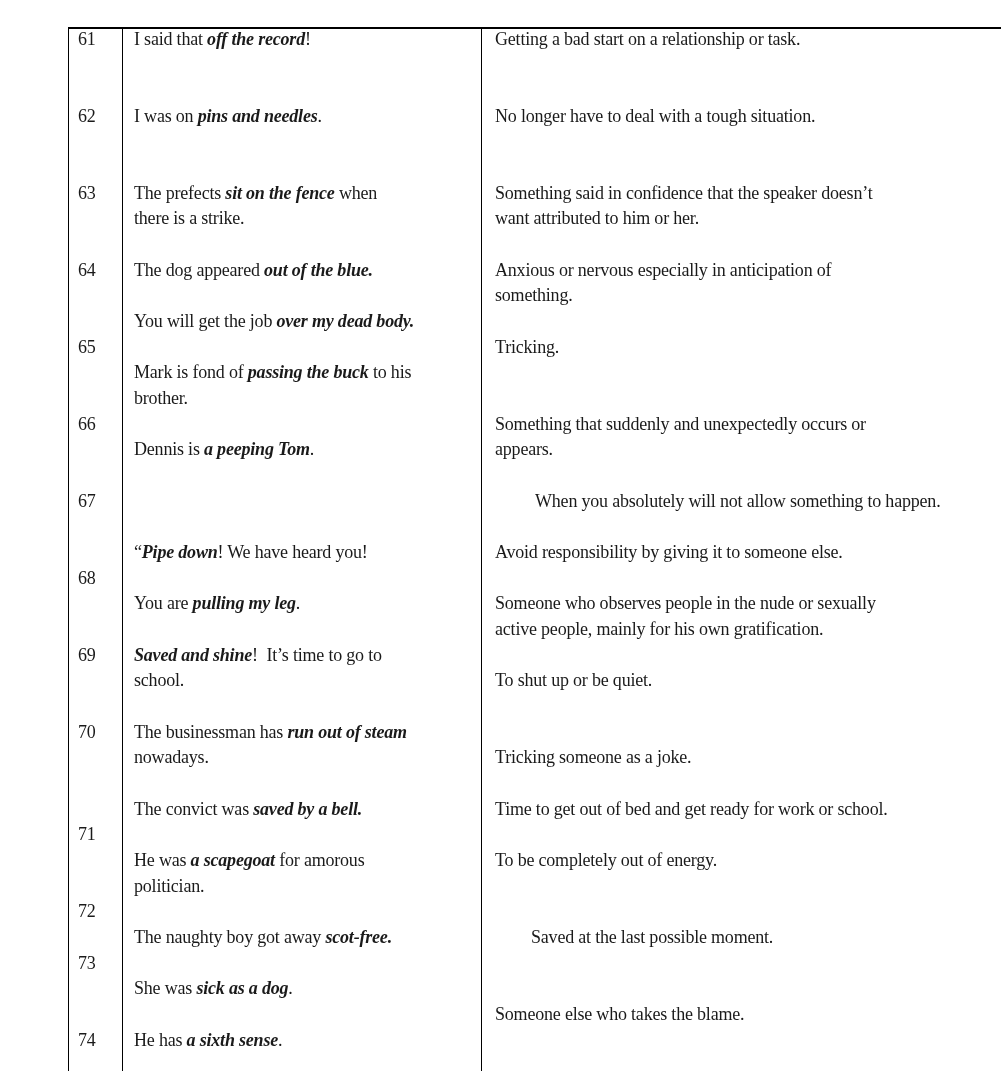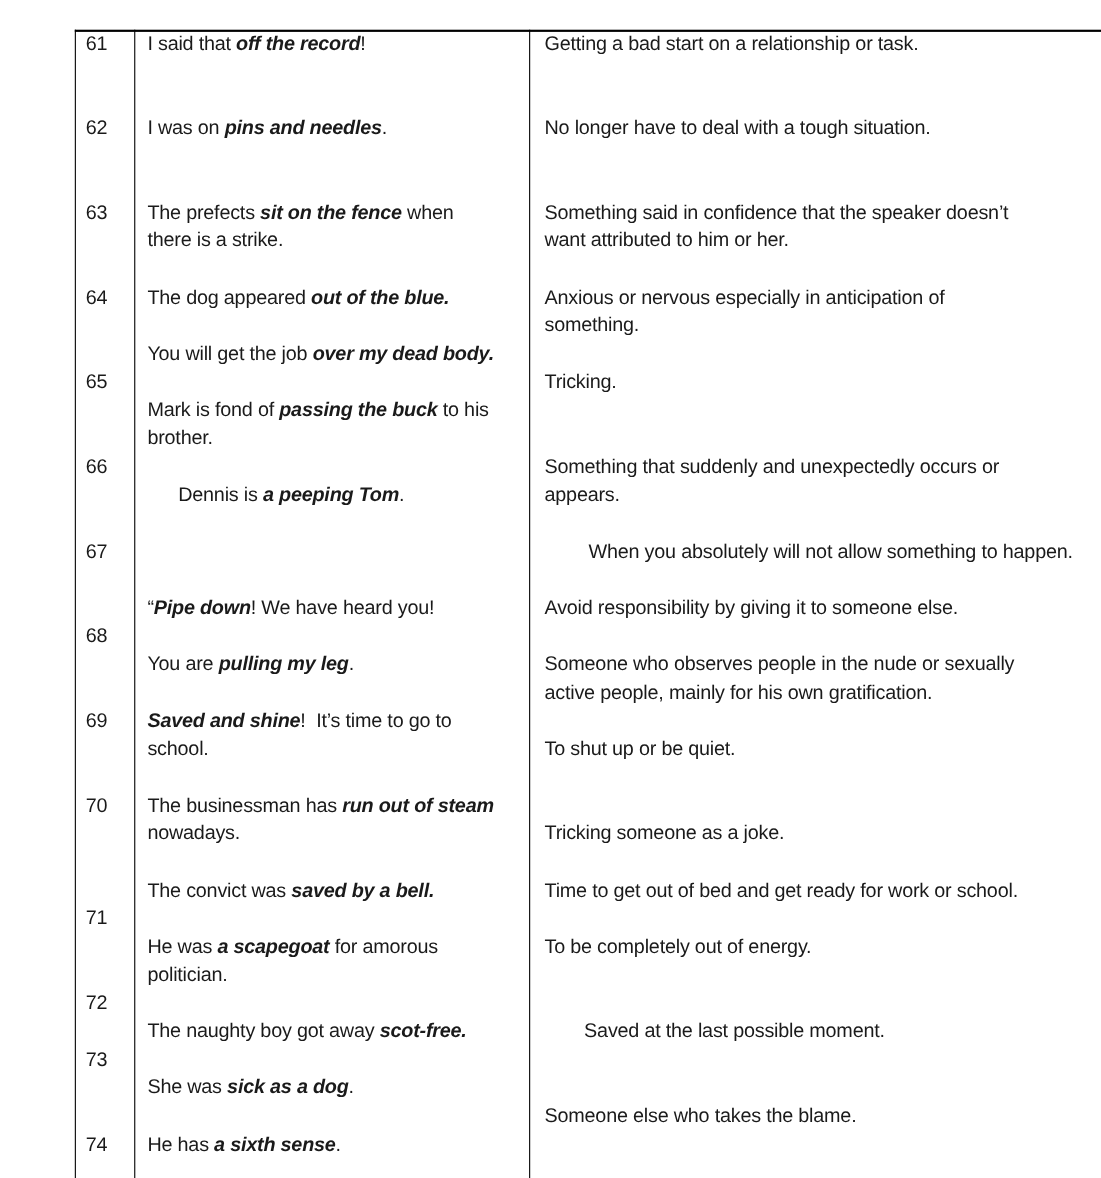--- a/index.html
+++ b/index.html
@@ -3,21 +3,21 @@
 <meta charset="utf-8">
 <style>
   * { margin: 0; padding: 0; box-sizing: border-box; }
   html, body { background: #ffffff; }
   #page {
     position: relative;
     width: 1001px;
     height: 1071px;
     background: #ffffff;
     overflow: hidden;
-    font-family: Liberation Sans, sans-serif;
+    font-family: Liberation Serif, serif;
   }
   .border { position: absolute; background: #000000; }
   #border-top   { left: 68px;  top: 27px; width: 933px;  height: 2px; }
   #vline-left   { left: 68px;  top: 27px; width: 1.4px;  height: 1044px; }
   #vline-mid1   { left: 121.5px; top: 27px; width: 1.4px; height: 1044px; }
   #vline-mid2   { left: 480.5px; top: 27px; width: 1.4px; height: 1044px; }
   .tline {
     position: absolute;
     white-space: pre;
     font-size: 18px;
@@ -51,21 +51,21 @@
       <div class="tline" style="left: 78px; top: 950.512px;">73</div>
       <div class="tline" style="left: 78px; top: 1027.51px;">74</div>
       <div class="tline" style="left: 134px; top: 26.5px;"><span>I said that </span><span class="em">off the record</span><span>!</span></div>
       <div class="tline" style="left: 134px; top: 103.501px;"><span>I was on </span><span class="em">pins and needles</span><span>.</span></div>
       <div class="tline" style="left: 134px; top: 180.502px;"><span>The prefects </span><span class="em">sit on the fence</span><span> when</span></div>
       <div class="tline" style="left: 134px; top: 206.169px;"><span>there is a strike.</span></div>
       <div class="tline" style="left: 134px; top: 257.503px;"><span>The dog appeared </span><span class="em">out of the blue.</span></div>
       <div class="tline" style="left: 134px; top: 308.837px;"><span>You will get the job </span><span class="em">over my dead body.</span></div>
       <div class="tline" style="left: 134px; top: 360.171px;"><span>Mark is fond of </span><span class="em">passing the buck</span><span> to his</span></div>
       <div class="tline" style="left: 134px; top: 385.838px;"><span>brother.</span></div>
-      <div class="tline" style="left: 134px; top: 437.172px; margin-left: 28px;"><span>Dennis is </span><span class="em">a peeping Tom</span><span>.</span></div>
+      <div class="tline" style="left: 134px; top: 437.172px;"><span>Dennis is </span><span class="em">a peeping Tom</span><span>.</span></div>
       <div class="tline" style="left: 134px; top: 539.84px;"><span>“</span><span class="em">Pipe down</span><span>! We have heard you!</span></div>
       <div class="tline" style="left: 134px; top: 591.174px;"><span>You are </span><span class="em">pulling my leg</span><span>.</span></div>
       <div class="tline" style="left: 134px; top: 642.508px;"><span class="em">Saved and shine</span><span>!  It’s time to go to</span></div>
       <div class="tline" style="left: 134px; top: 668.175px;"><span>school.</span></div>
       <div class="tline" style="left: 134px; top: 719.509px;"><span>The businessman has </span><span class="em">run out of steam</span></div>
       <div class="tline" style="left: 134px; top: 745.176px;"><span>nowadays.</span></div>
       <div class="tline" style="left: 134px; top: 796.51px;"><span>The convict was </span><span class="em">saved by a bell.</span></div>
       <div class="tline" style="left: 134px; top: 847.844px;"><span>He was </span><span class="em">a scapegoat</span><span> for amorous</span></div>
       <div class="tline" style="left: 134px; top: 873.511px;"><span>politician.</span></div>
       <div class="tline" style="left: 134px; top: 924.845px;"><span>The naughty boy got away </span><span class="em">scot-free.</span></div>

